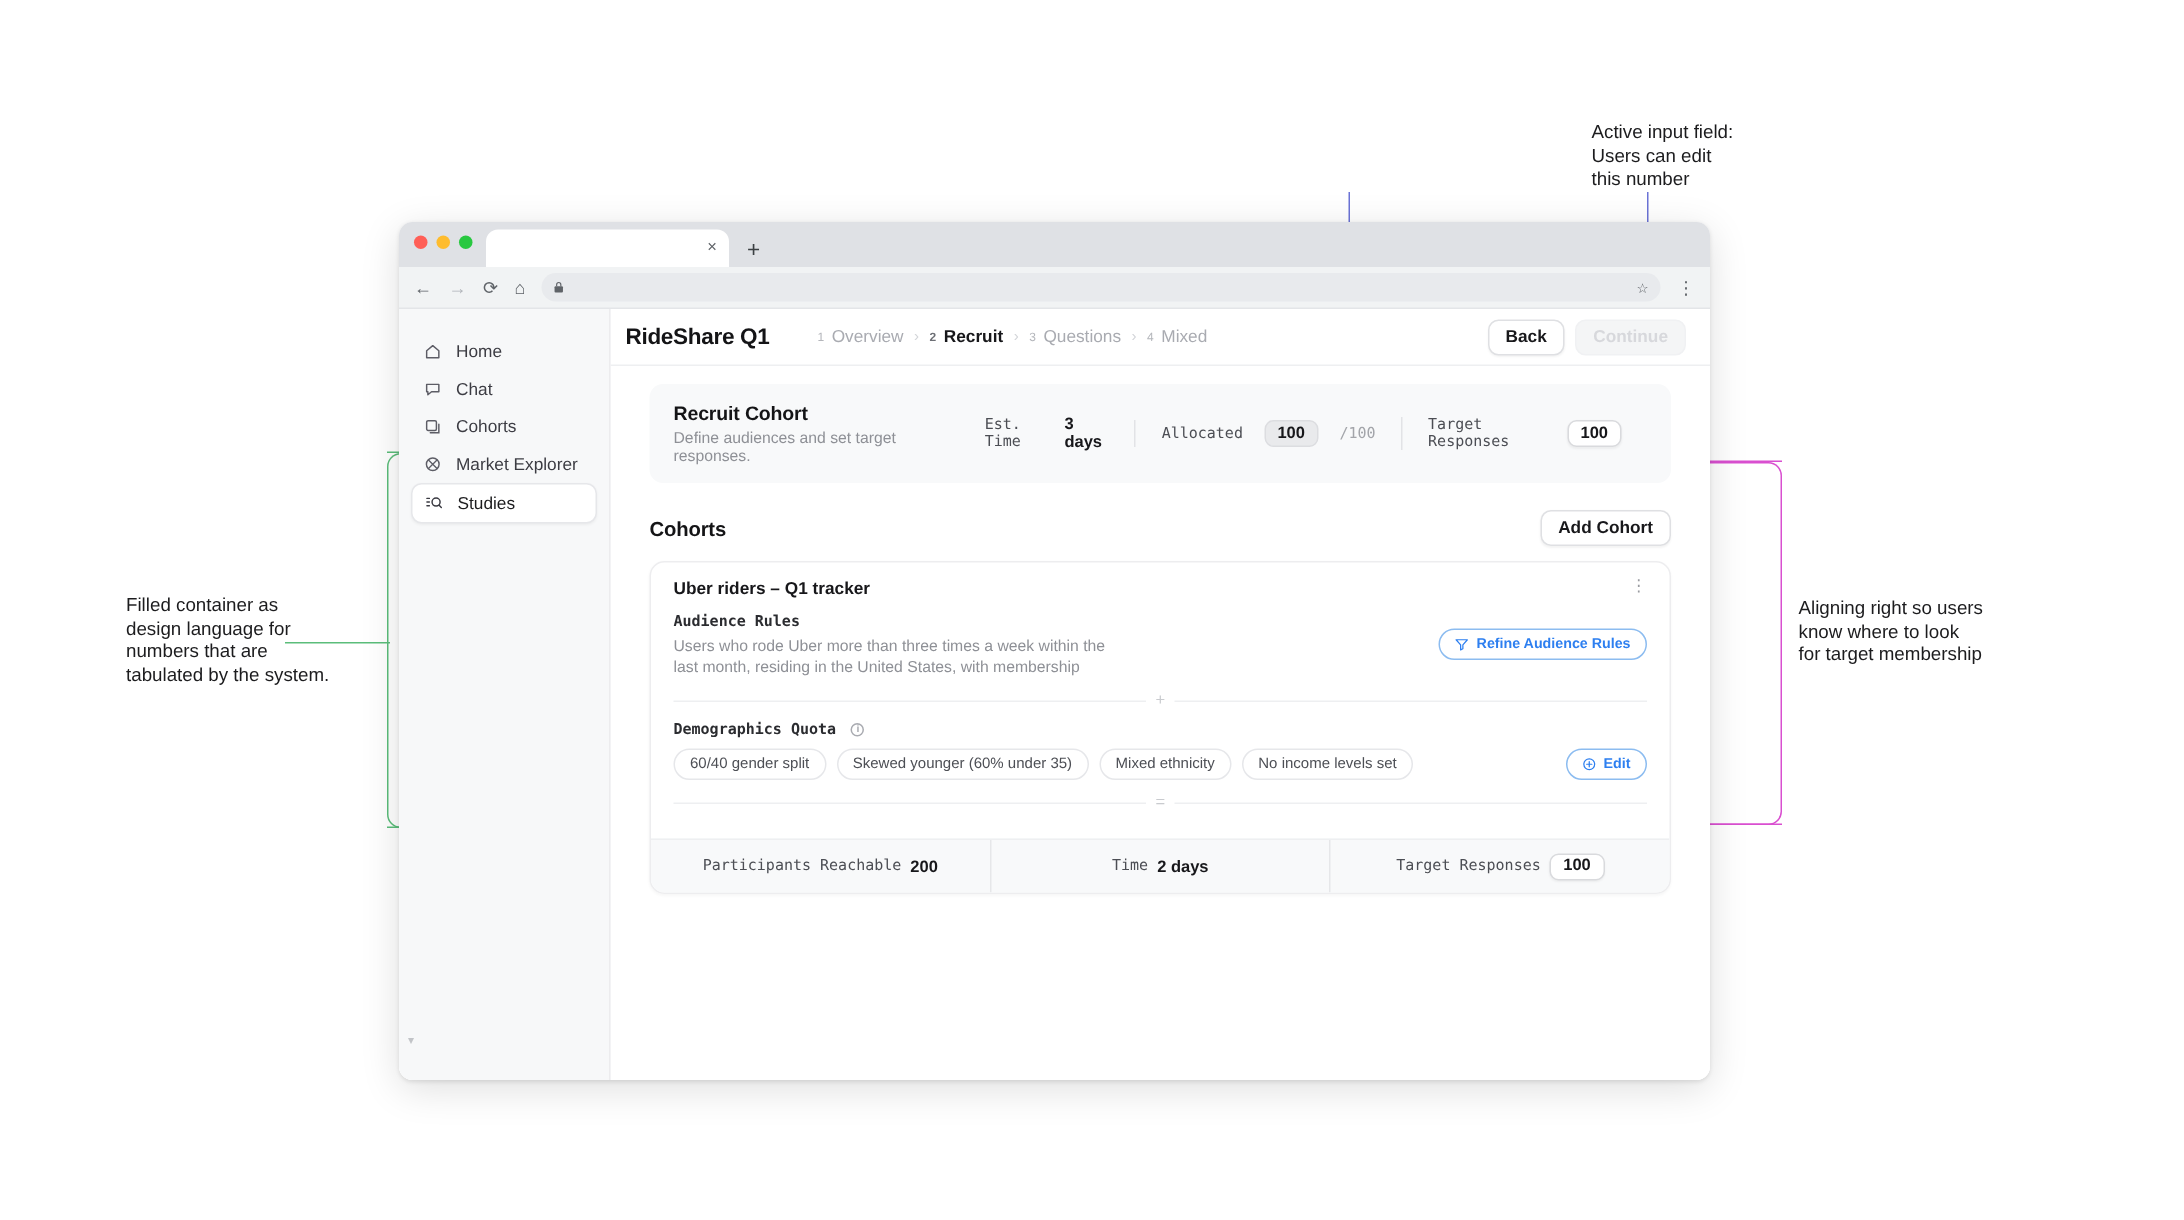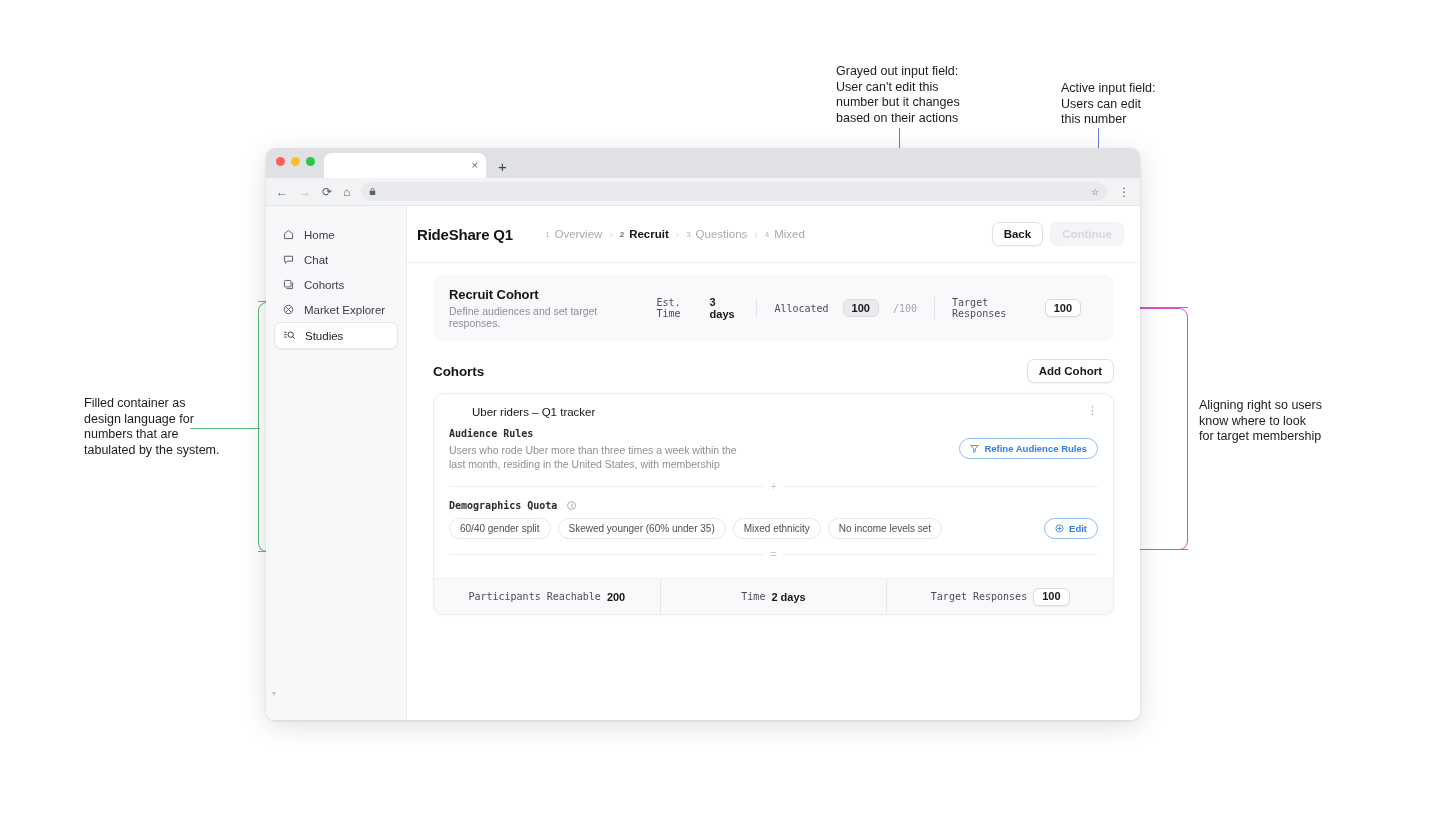--- a/index.html
+++ b/index.html
@@ -138,21 +138,21 @@
     border: 1px solid #e6e7ea;
     box-shadow: 0 1px 2px rgba(0,0,0,.05);
     color: #1c1c1e;
   }
   .nav-ico { width: 13px; height: 13px; flex: none; color: #5d5d66; display: block; }
   .sb-caret { position: absolute; left: 6px; bottom: 22px; font-size: 8px; color: #c2c4c8; }
 
   .content { flex: 1; display: flex; flex-direction: column; min-width: 0; background: #fff; }
 
   .topbar {
-    height: 57px; display: flex; align-items: center;
+    height: 38px; display: flex; align-items: center;
     padding: 0 16px 0 10px; border-bottom: 1px solid #eeeff1;
     gap: 10px;
   }
   .page-title { font-size: 15px; font-weight: 700; color: #141416; letter-spacing: -.2px; }
   .crumbs { display: flex; align-items: center; gap: 7px; margin-left: 22px; }
   .crumb { display: flex; align-items: center; gap: 5px; font-size: 11.5px; color: #a9abb1; }
   .crumb .num { font-size: 8px; color: #b4b6bb; }
   .crumb.cur { color: #17171a; font-weight: 700; }
   .crumb.cur .num { color: #6d6f75; }
   .chev { font-size: 10px; color: #d3d5d9; }
@@ -198,21 +198,21 @@
   }
   .sec-title { font-size: 13.5px; font-weight: 700; color: #141416; letter-spacing: -.1px; }
 
   .card {
     border: 1px solid #ededef; border-radius: 10px;
     background: #fff; overflow: hidden;
     box-shadow: 0 1px 2px rgba(0,0,0,.035);
   }
   .card-body { padding: 12px 15px 10px 15px; }
   .card-top { display: flex; align-items: flex-start; }
-  .card-title { font-size: 11.5px; font-weight: 400; color: #17171a; margin-left: 23px; }
+  .card-title { font-size: 11.5px; font-weight: 700; color: #17171a; }
   .kebab { margin-left: auto; font-size: 11px; color: #9a9ca1; line-height: .9; letter-spacing: 0; }
 
   .sub-label {
     font-family: "DejaVu Sans Mono", monospace;
     font-size: 10px; font-weight: 700; color: #2b2c30;
     margin-bottom: 4px;
   }
   .rules-row { display: flex; align-items: flex-start; margin-top: 10px; gap: 12px; }
   .rules-text { font-size: 10.5px; line-height: 14px; color: #8e9096; max-width: 300px; }
 
@@ -261,24 +261,20 @@
     height: 100%;
   }
   .foot-cell + .foot-cell { border-left: 1px solid #e6e7e9; }
   .foot-cell b { font-family: "Liberation Sans", sans-serif; font-size: 11px; color: #17171a; }
 </style>
 </head>
 <body>
 
 <div class="stage">
 
-  <div class="anno anno-tl">Grayed out input field:
-User can't edit this
-number but it changes
-based on their actions</div>
   <div class="anno anno-tr">Active input field:
 Users can edit
 this number</div>
   <div class="anno anno-left">Filled container as
 design language for
 numbers that are
 tabulated by the system.</div>
   <div class="anno anno-right">Aligning right so users
 know where to look
 for target membership</div>

